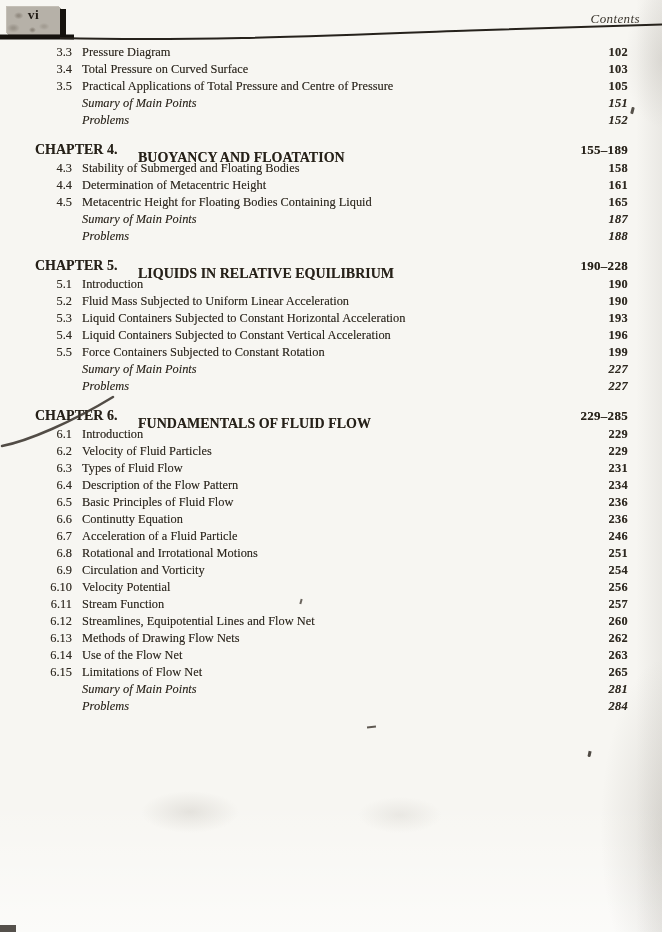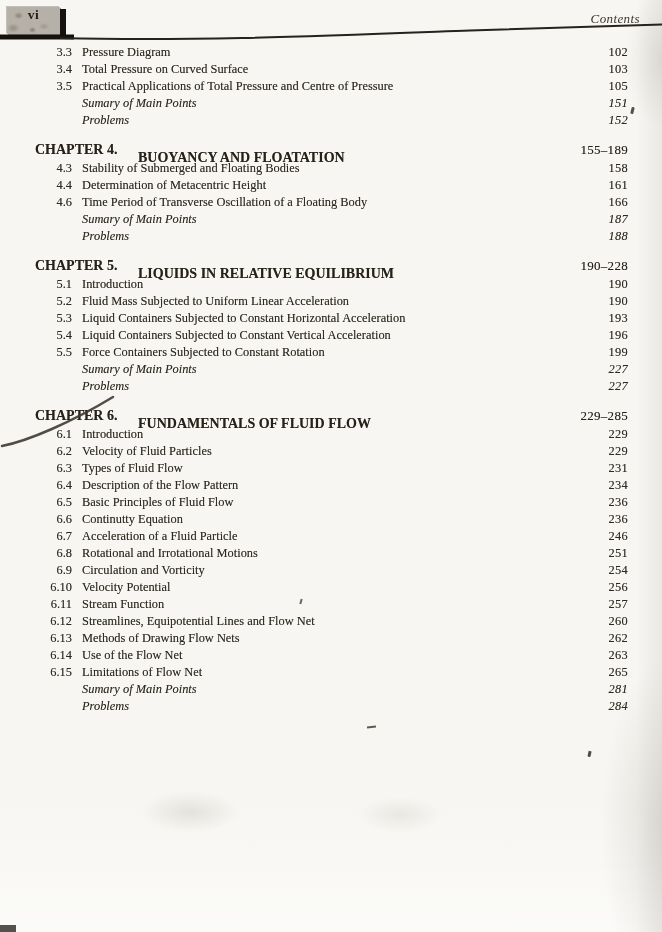--- a/index.html
+++ b/index.html
@@ -33,21 +33,21 @@
   .running-head{
     position:absolute; top:11px; left:0; width:640px; text-align:right;
     font-style:italic; font-size:13px; color:#3a352d; letter-spacing:.4px;
   }
   
   .toc{position:absolute; left:0; right:0; top:44px;}
   .row{display:flex; align-items:center; height:17px; font-size:12.4px;
        padding-right:34px; text-shadow:0 0 .4px rgba(60,50,40,.45); white-space:nowrap;}
   .num{flex:none; width:42px; margin-left:30px; text-align:right; position:relative;}
   .title{flex:1; margin-left:10px; overflow:hidden;}
-  .pg{flex:none; font-weight:400; letter-spacing:.3px;}
+  .pg{flex:none; font-weight:700; letter-spacing:.3px;}
   .row.italic .title,.row.italic .pg{font-style:italic;}
   .row.chapter{height:19px; margin-top:11px; margin-bottom:1px;
        font-weight:bold; font-size:14px; color:#262119; position:relative;}
   .chlabel{flex:none; margin-left:35px; width:103px;}
   .chtitle{flex:1;margin-top:17px;}
   .chpg{flex:none; font-size:13px; letter-spacing:.3px;}
   
   .struck .num::after{
     content:""; position:absolute; left:11px; top:8px; width:27px; height:2.2px;
     background:#433d34; transform:rotate(-28deg); border-radius:2px; opacity:.9;
@@ -115,23 +115,23 @@
         <span class="num">4.3</span>
         <span class="title">Stability of Submerged and Floating Bodies</span>
         <span class="pg">158</span>
       </div>
       <div class="row section">
         <span class="num">4.4</span>
         <span class="title">Determination of Metacentric Height</span>
         <span class="pg">161</span>
       </div>
       <div class="row section">
-        <span class="num">4.6</span>
-        <span class="title">Time Period of Transverse Oscillation of a Floating Body</span>
-        <span class="pg">166</span>
+        <span class="num">4.5</span>
+        <span class="title">Metacentric Height for Floating Bodies Containing Liquid</span>
+        <span class="pg">165</span>
       </div>
       <div class="row italic">
         <span class="num"></span>
         <span class="title">Sumary of Main Points</span>
         <span class="pg">187</span>
       </div>
       <div class="row italic">
         <span class="num"></span>
         <span class="title">Problems</span>
         <span class="pg">188</span>

